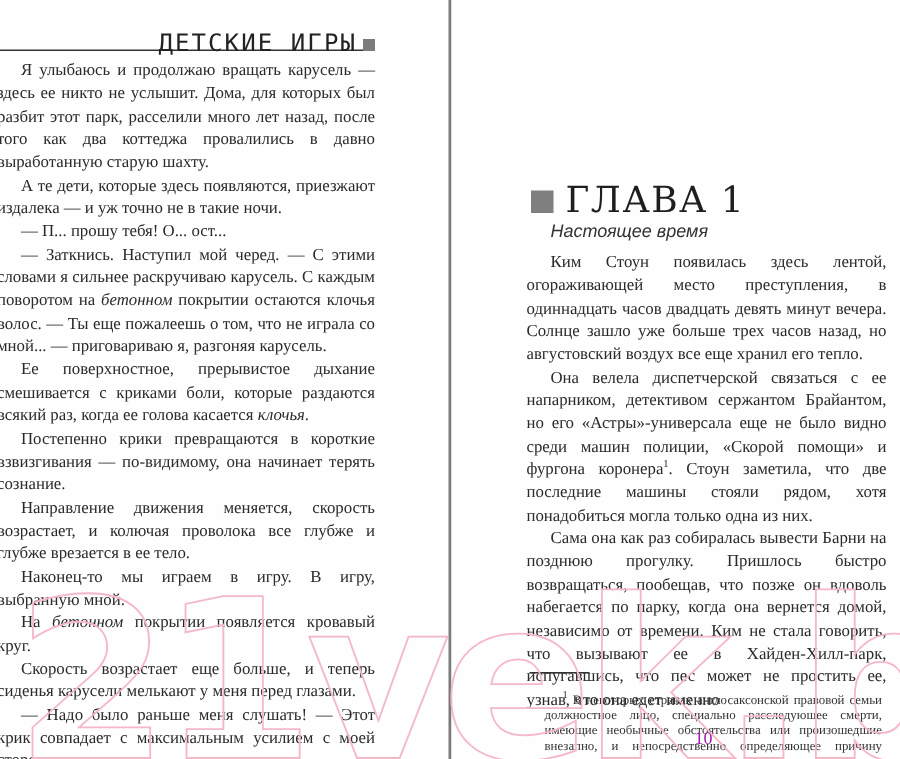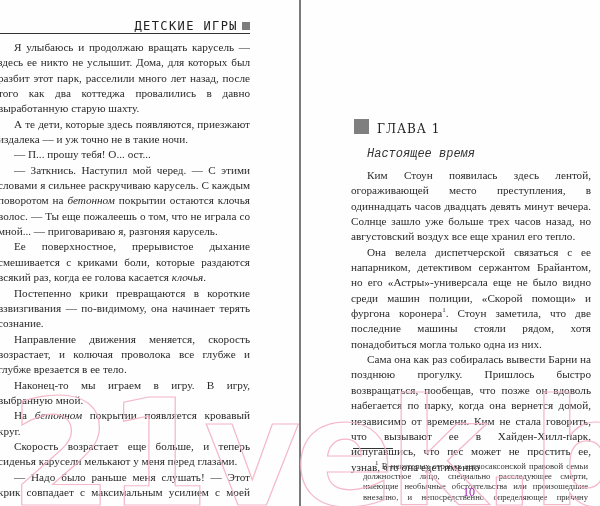--- a/index.html
+++ b/index.html
@@ -4,36 +4,36 @@
 <style>
   html, body { margin:0; padding:0; }
   body { width:600px; height:506px; background:#ffffff; position:relative; overflow:hidden;
          font-family:"DejaVu Serif","Liberation Serif",serif; color:#2a2a2a; }
   .page { position:absolute; top:0; height:506px; background:#fefefe; }
   .page-left { left:0; width:299px; }
   .page-right { left:301px; width:299px; }
   .spine { position:absolute; left:299px; top:0; width:2px; height:506px; background:#7a7a7a; }
 
   .running-head { position:absolute; left:0; top:19px; width:250px; height:14px;
-                  border-bottom:1px solid #333; text-align:right; font-size:12px;
+                  border-bottom:1px solid #333; text-align:right; font-size:16px;
                   letter-spacing:1.4px; font-family:"DejaVu Sans Mono","Liberation Mono",monospace; color:#222; }
   .running-head .sq { display:inline-block; width:8px; height:8px; background:#7c7c7c; margin-left:4px; vertical-align:0px; }
 
   .body-text { position:absolute; font-family:"Liberation Serif","DejaVu Serif",serif; font-size:11.2px;
                line-height:15.35px; color:#2a2a2a; text-align:justify; }
   .left-text { left:-2px; top:40px; width:252px; }
   .right-text { left:50px; top:140px; width:240px; }
   .body-text p { margin:0; text-indent:16px; }
   .body-text em { }
   sup { font-size:7px; line-height:0; }
 
   .chapter { position:absolute; left:53px; top:119px; font-family:"DejaVu Serif","Liberation Serif",serif;
-             font-size:12px; letter-spacing:1px; color:#1e1e1e; }
+             font-size:24px; letter-spacing:1px; color:#1e1e1e; }
   .chapter .sq { display:inline-block; width:15px; height:15px; background:#7f7f7f; margin-right:8px; vertical-align:-1px; }
-  .subtitle { position:absolute; left:66px; top:147px; font-family:Liberation Mono, monospace; font-style:italic;
+  .subtitle { position:absolute; left:66px; top:147px; font-family:Liberation Sans, sans-serif; font-style:italic;
               font-size:12px; color:#333; }
   .right-text { top:168px; }
 
   .fn-rule { position:absolute; left:52px; top:448px; width:40px; height:1px; background:#333; }
   .footnote { position:absolute; left:52px; top:451px; width:245px; font-family:"Liberation Serif",serif;
               font-size:8.6px; line-height:10.2px; text-align:justify; color:#333; }
   .footnote p { margin:10px; text-indent:12px; }
   .page-num { position:absolute; left:162px; top:485px; font-family:"Liberation Serif",serif; font-size:12px; color:#a21caf; }
 
   .watermark { position:absolute; left:0; top:0; width:600px; height:506px; pointer-events:none; }

